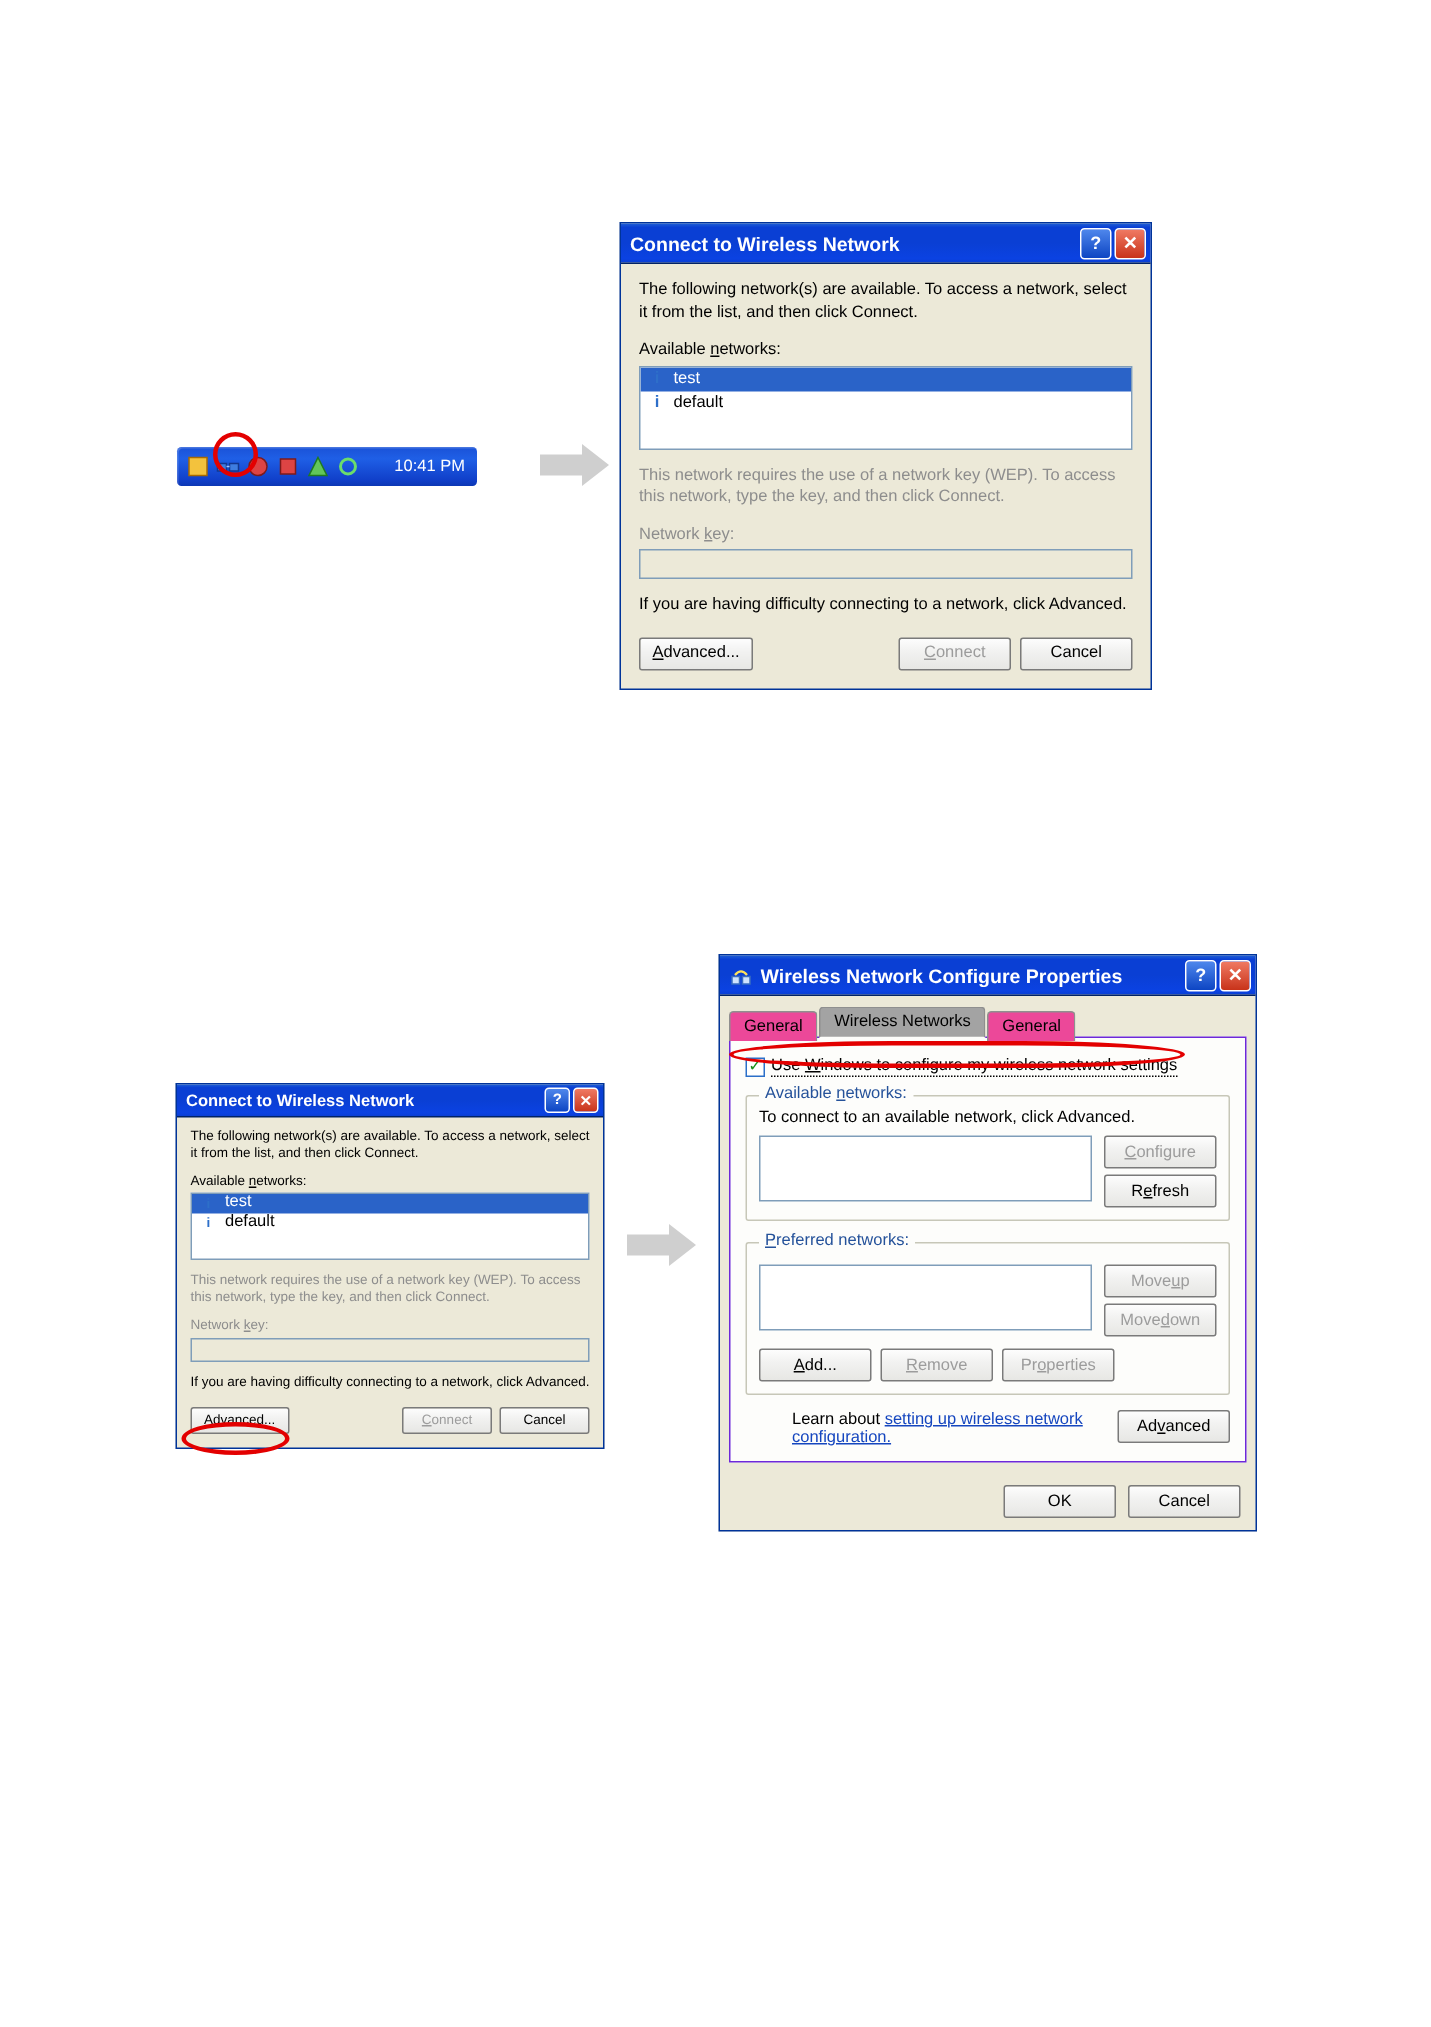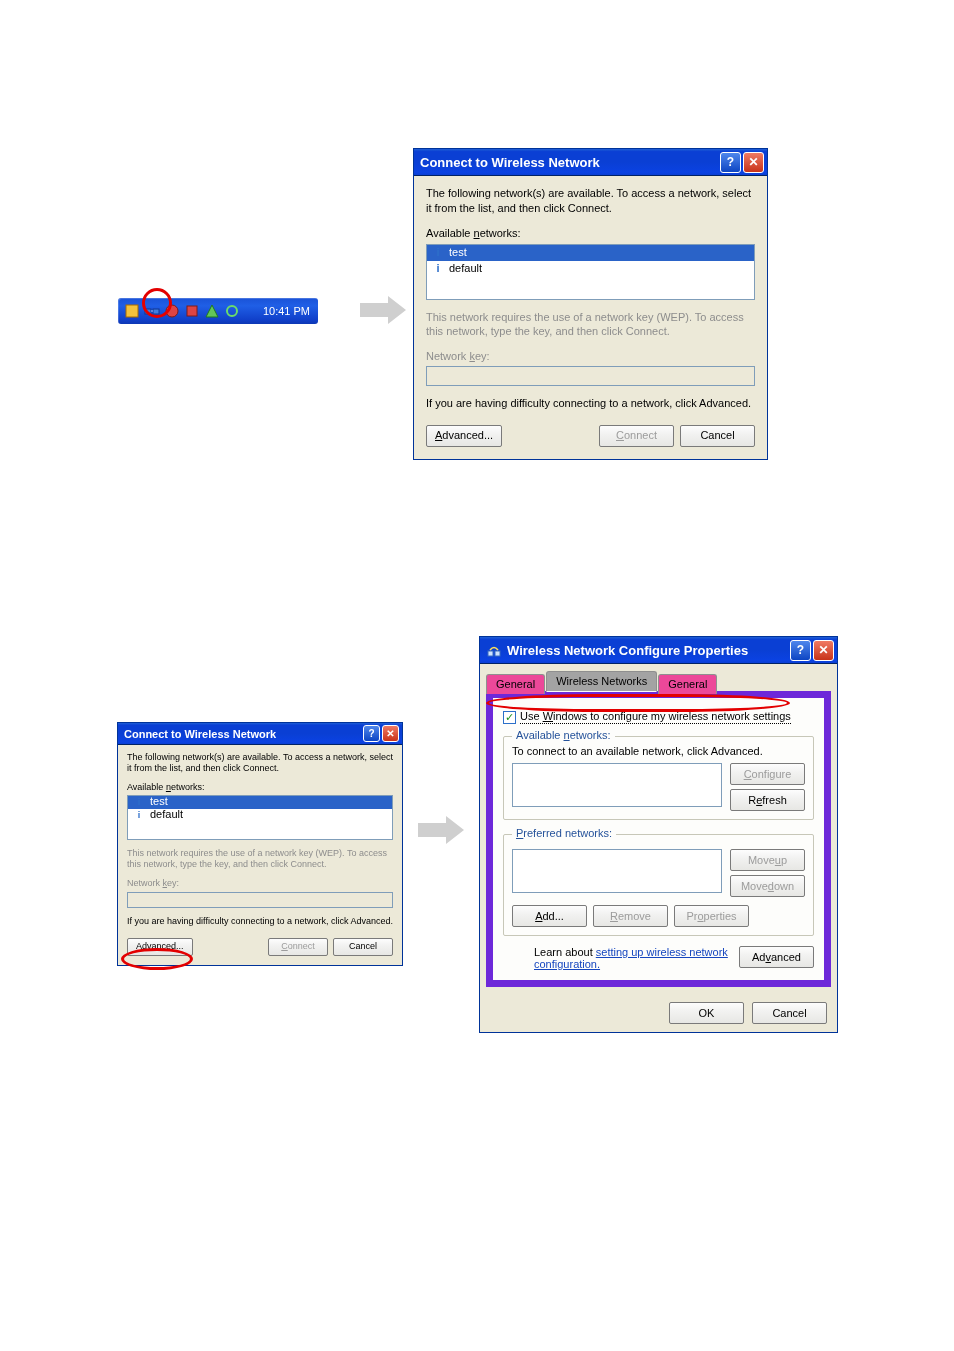--- a/index.html
+++ b/index.html
@@ -105,21 +105,21 @@
   
   #dlg3 { top:636px; left:479px; width:359px; }
   .tabstrip{display:flex;align-items:flex-end;height:22px;margin:6px 6px 0 6px;position:relative;z-index:2;}
   .tab{
     border:1px solid #8f8f8f;border-bottom:none;border-radius:3px 3px 0 0;
     background:#f7f6f1;padding:3px 9px 4px 9px;font-size:11px;margin-right:1px;
   }
   .tab.inactive{background:#ec4899;position:relative;top:2px;}
   .tab.active{background:#a3a3a3;position:relative;top:0;border-bottom:1px solid #fdfdfb;}
   .tabpage{
-    margin:0 6px 6px 6px;border:7px solid #6d28d9;background:#fdfdfb;
+    margin:0 6px 6px 6px;border:1px solid #6d28d9;background:#fdfdfb;
     padding:10px;position:relative;top:-1px;
   }
   .groupbox{
     border:1px solid #c7c7b8;border-radius:2px;margin:8px 0 0 0;padding:8px;position:relative;
   }
   .groupbox .legend{
     position:absolute;top:-8px;left:8px;background:#fdfdfb;padding:0 4px;color:#25529a;font-size:11px;
   }
   .list-well{
     border:1px solid #7f9db9;background:#fff;height:44px;margin-top:6px;

